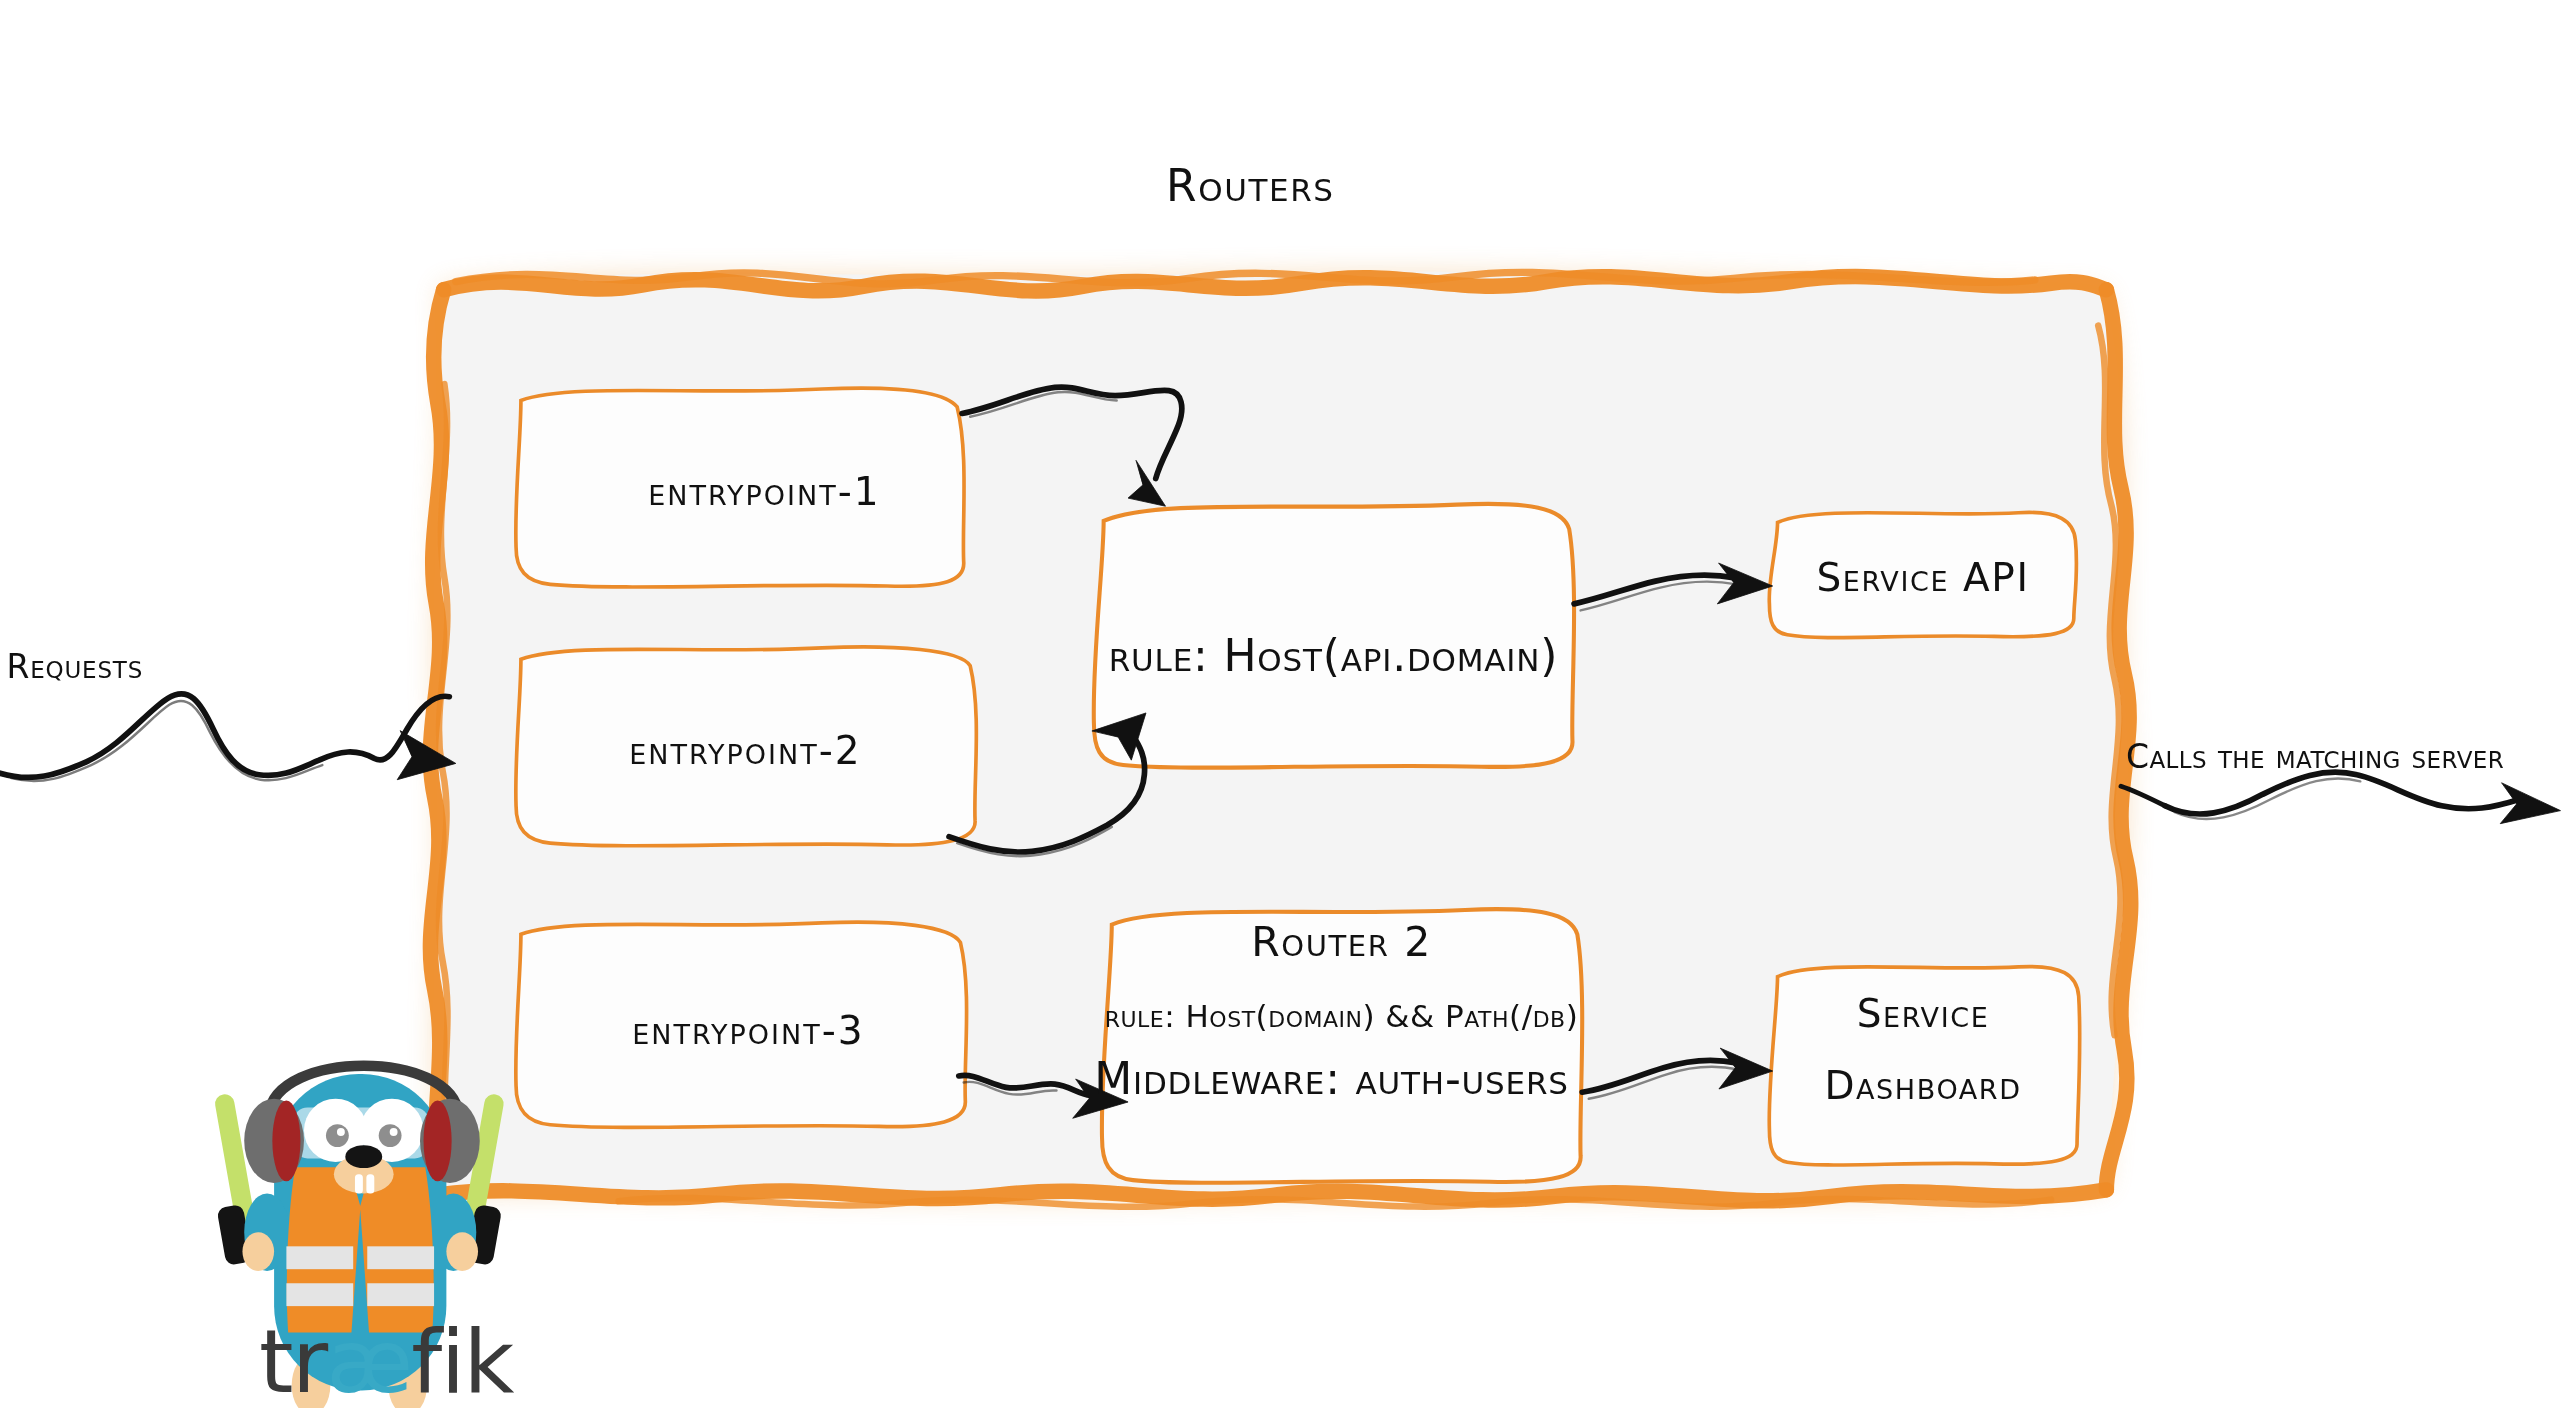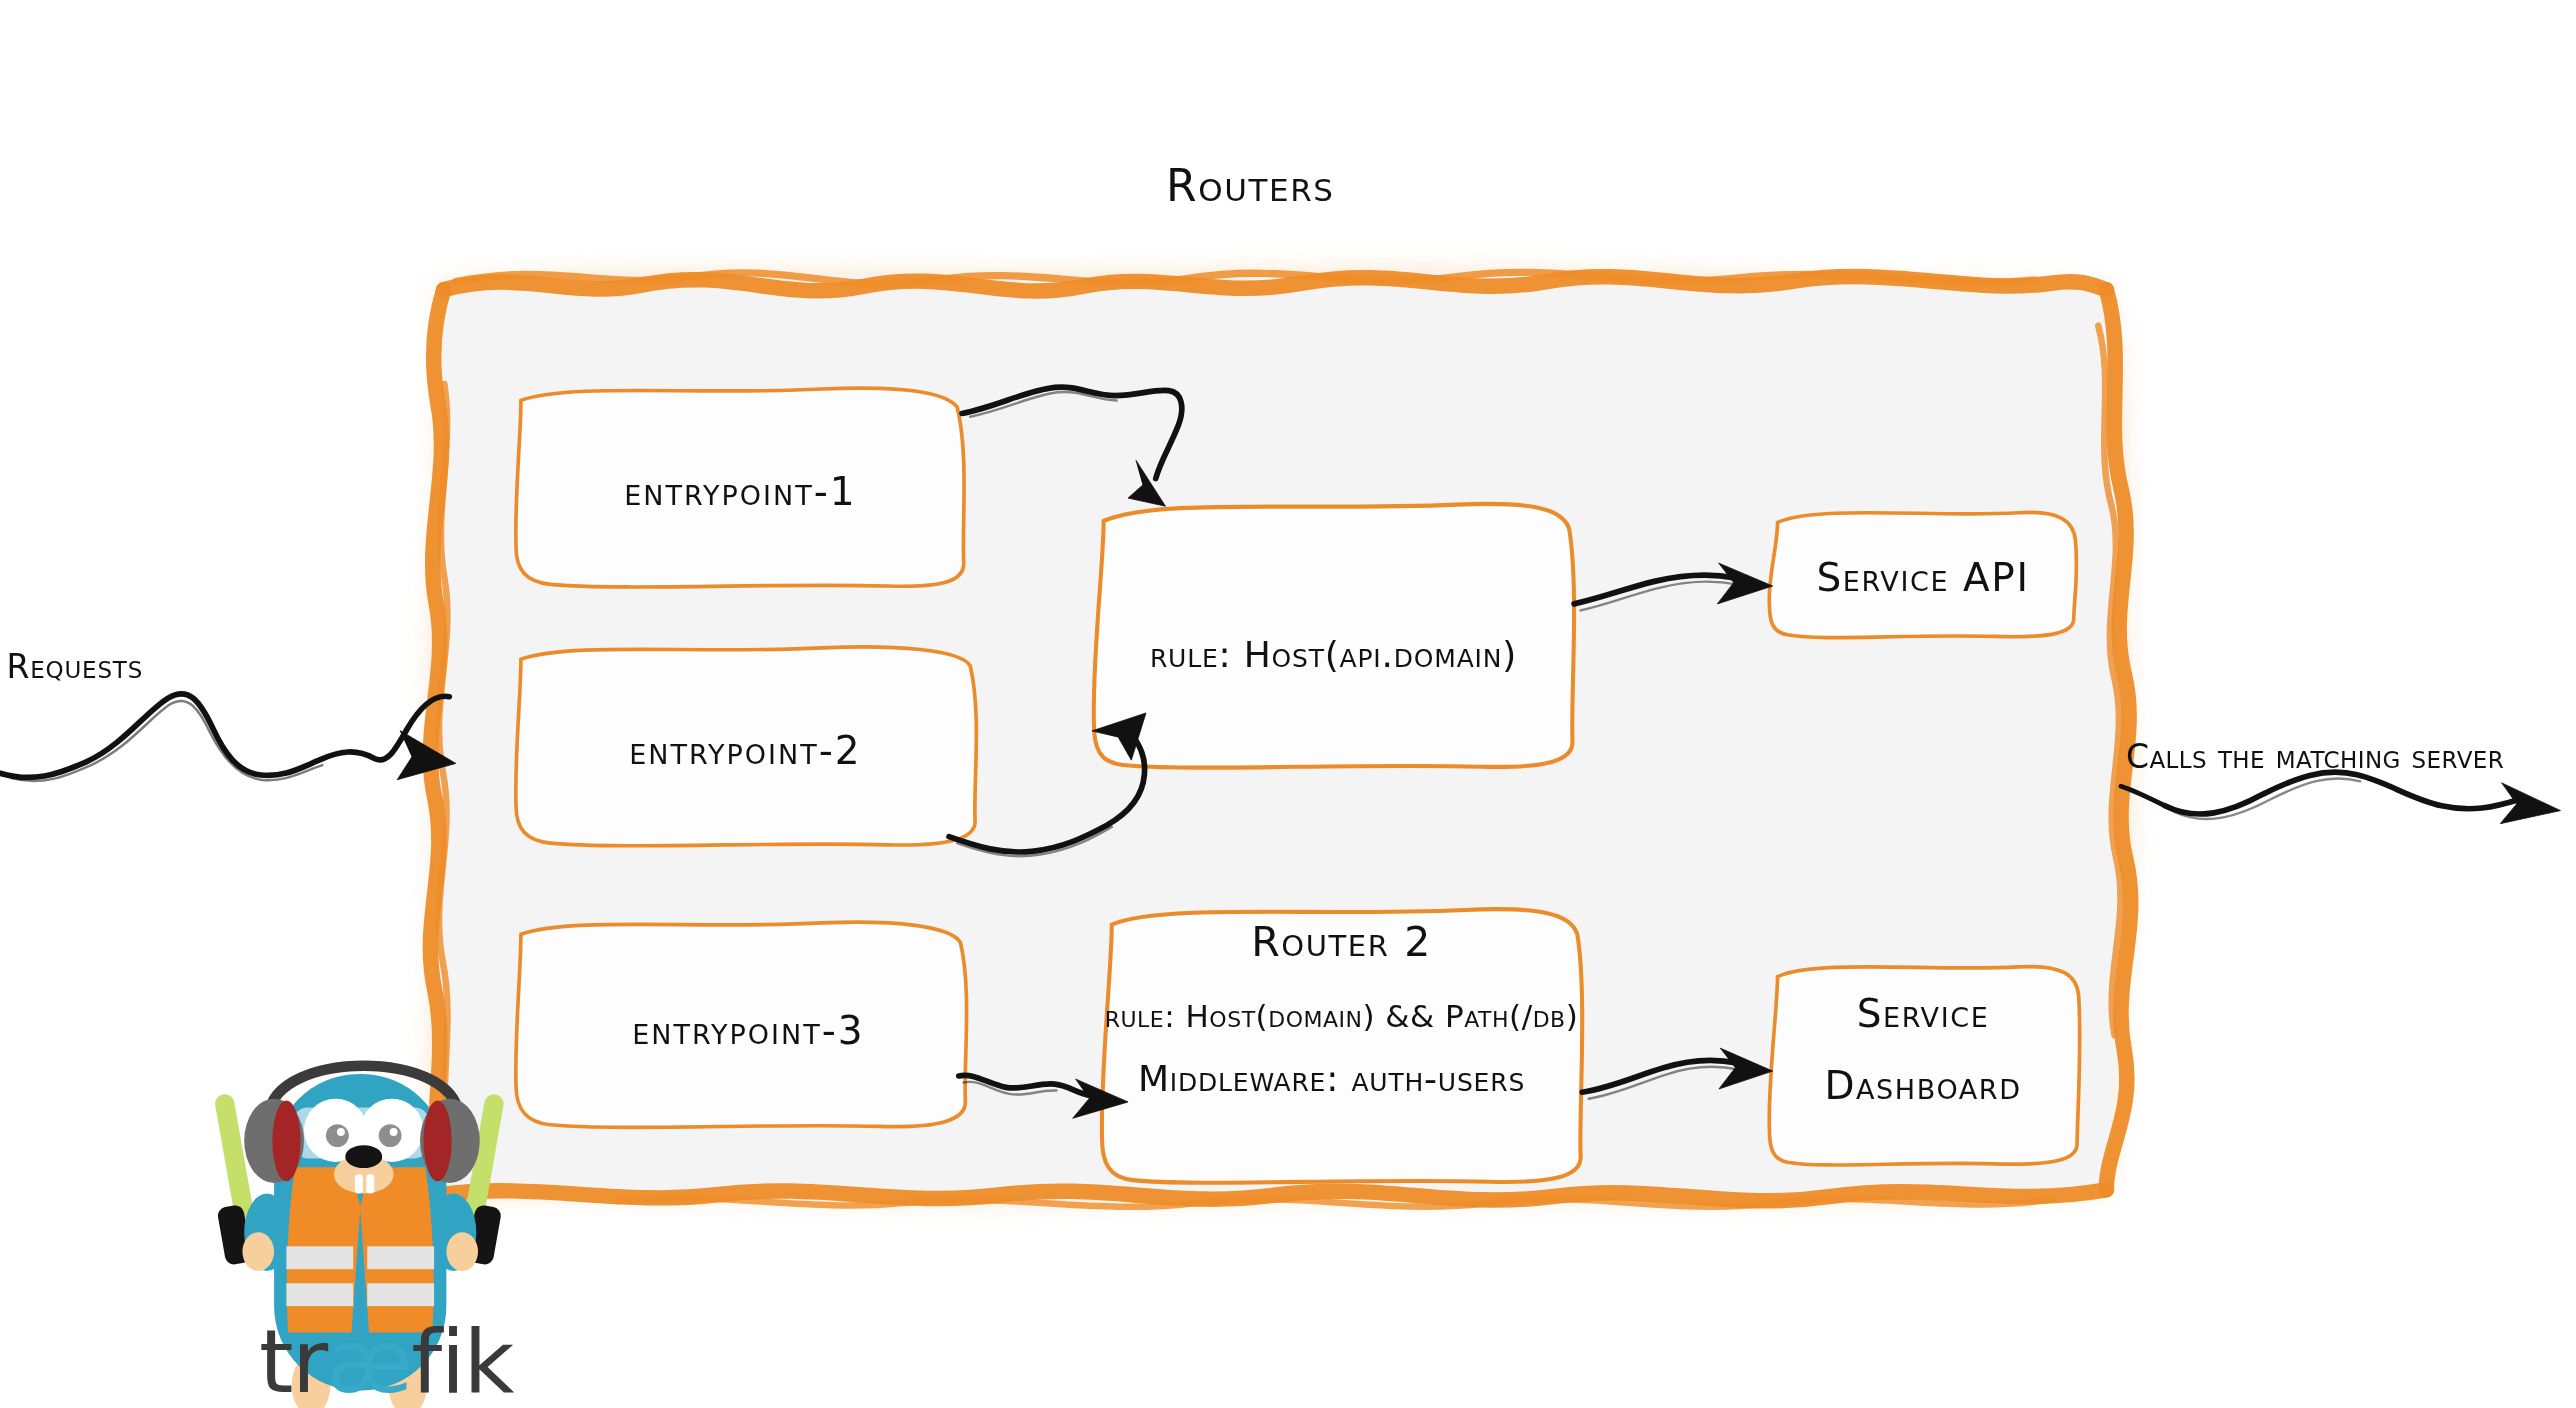--- a/index.html
+++ b/index.html
@@ -27,21 +27,21 @@
   }
 
   #title-routers{
     left:1166px;top:160px;font-size:44px;letter-spacing:1.6px;
   }
   #label-requests{ left:6.5px; top:647px; font-size:33px; letter-spacing:0.8px;}
   #label-calls{ left:2126px; top:737px; font-size:33px; letter-spacing:0.4px;}
 
   .ep-text{font-size:39px;letter-spacing:2px;}
   .router-title{font-size:41px;letter-spacing:1.6px;}
-  .router-rule{font-size:36px;letter-spacing:0.8px;}
+  .router-rule{font-size:44px;letter-spacing:0.8px;}
   .router-rule-sm{font-size:31px;letter-spacing:0.5px;}
   .svc-text{font-size:39px;letter-spacing:1.6px;}
 
   .traefik-word{
     position:absolute;left:259px;top:1310px;
     font-family:"DejaVu Sans","Liberation Sans",sans-serif;
     font-size:88px;font-weight:400;color:#3a3a3a;letter-spacing:-1.6px;
   }
   .traefik-word .ae{color:#38a9c6;}
 </style>
@@ -263,21 +263,21 @@
       </g>
     </g>
   </svg>
 
   <div class="hw abs" id="title-routers">Routers</div>
 
   <div class="hw abs" id="label-requests">Requests</div>
 
   <div class="hw abs" id="label-calls">Calls the matching server</div>
 
-  <div class="node-label hw ep-text" style="left:516px;top:456px;width:449px;height:73px;">entrypoint-1</div>
+  <div class="node-label hw ep-text" style="left:516px;top:456px;width:449px;height:73px;padding-left:24px;">entrypoint-1</div>
   <div class="node-label hw ep-text" style="left:516px;top:715px;width:459px;height:73px;">entrypoint-2</div>
   <div class="node-label hw ep-text" style="left:516px;top:995px;width:449px;height:73px;margin-left:8px;">entrypoint-3</div>
 
   <div class="node-label hw router-rule" style="left:1094px;top:627px;width:479px;height:57px;">rule: Host(api.domain)</div>
 
   <div class="node-label hw router-title" style="left:1102px;top:913px;width:479px;height:59px;">Router 2</div>
   <div class="node-label hw router-rule-sm" style="left:1102px;top:991px;width:479px;height:50px;">rule: Host(domain) &amp;&amp; Path(/db)</div>
   <div class="node-label hw router-rule" style="left:1092px;top:1052px;width:479px;height:54px;">Middleware: auth-users</div>
 
   <div class="node-label hw svc-text" style="left:1769px;top:527px;width:308px;height:103px;">Service API</div>

